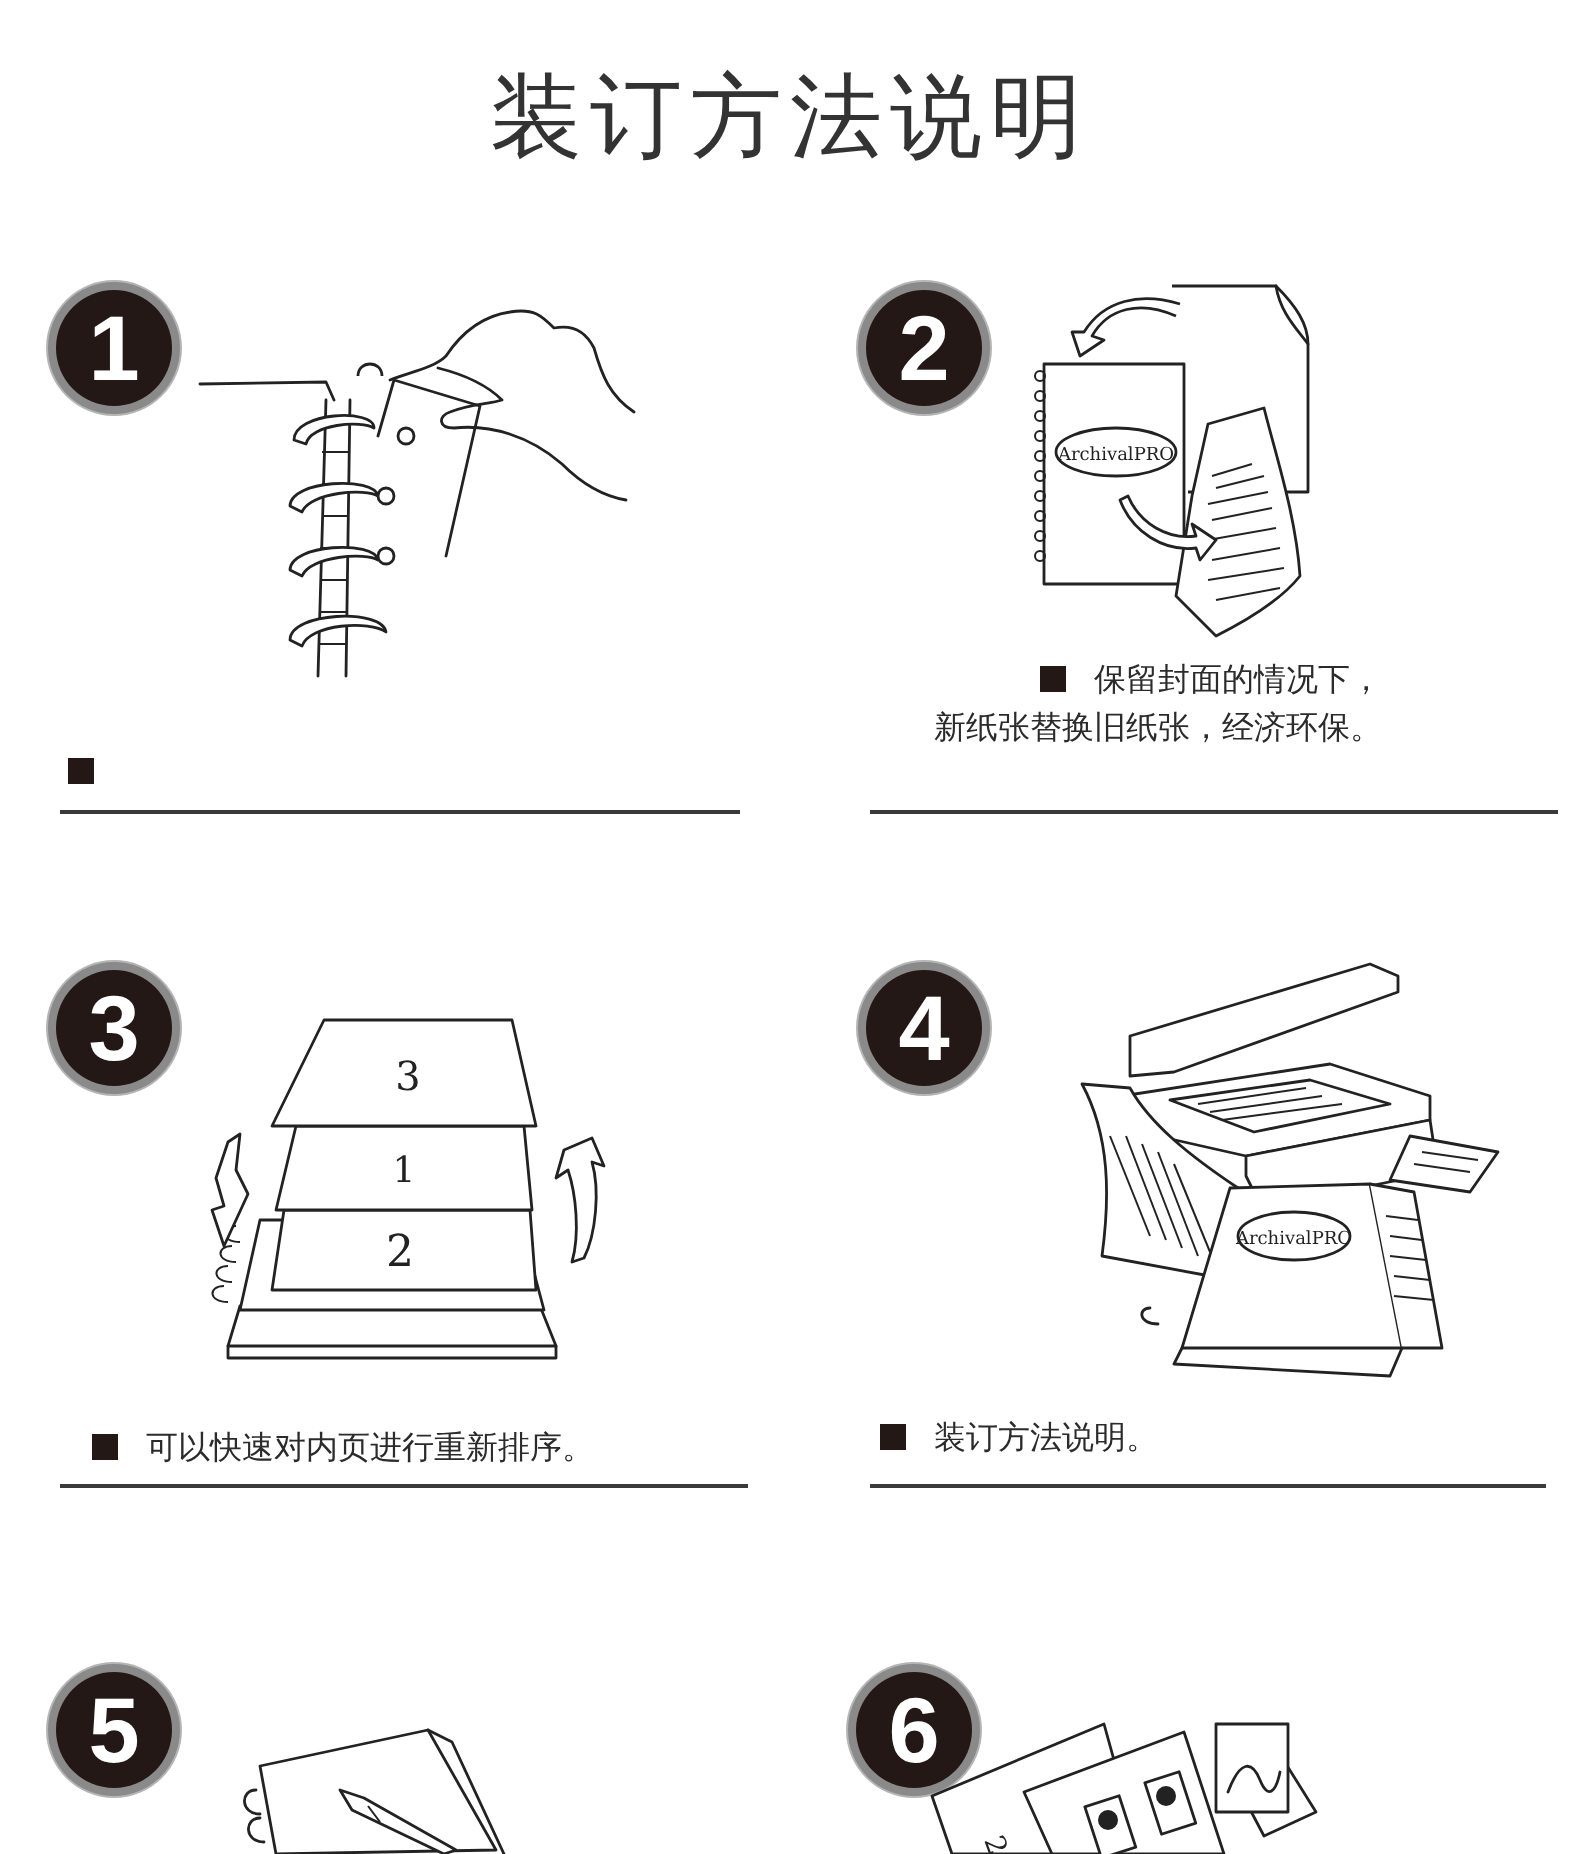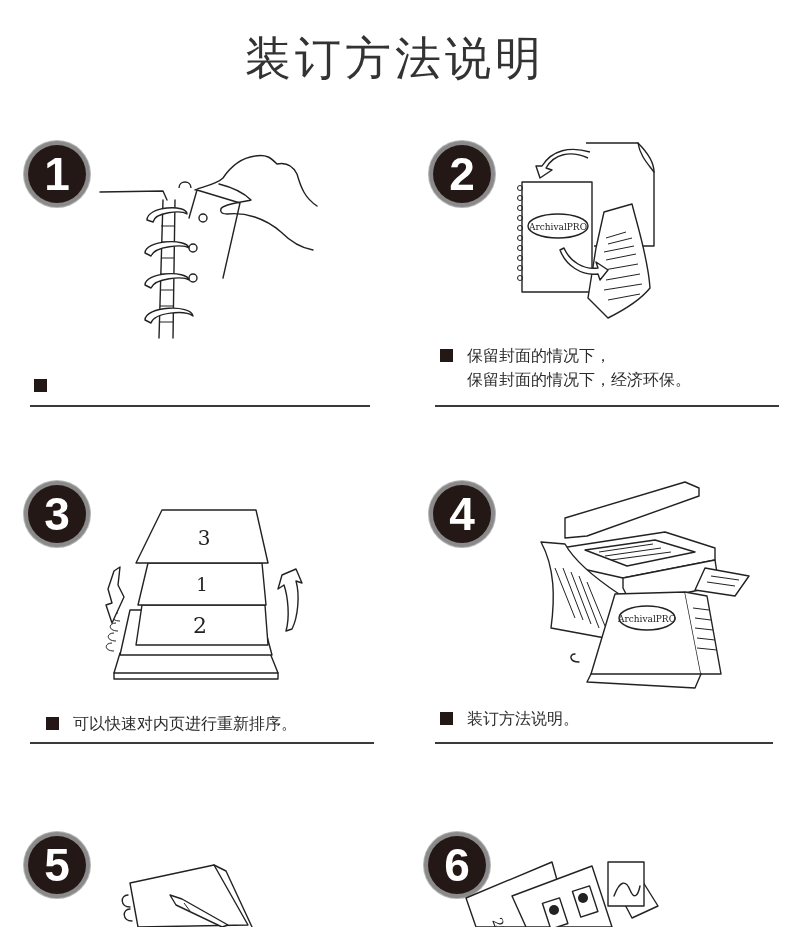--- a/index.html
+++ b/index.html
@@ -100,23 +100,23 @@
         <line x1="98" y1="122" x2="128" y2="116"></line>
       <line x1="96" y1="132" x2="130" y2="126"></line>
         <line x1="98" y1="142" x2="132" y2="136"></line>
       <line x1="96" y1="152" x2="134" y2="146"></line>
         <line x1="100" y1="162" x2="132" y2="156"></line>
     </g>
 
     <path class="w" d="M56 110 C62 124,76 132,90 130 L88 124 L100 132 L92 142 L90 136 C74 138,58 128,52 112 Z"></path>
   </svg>
 </div>
-<div class="caption" style="left:440px;top:344px;">
+<div class="caption" style="left:440px;top:328px;text-align:right;">
   <div><span class="bullet"></span><span>保留封面的情况下，</span></div>
-  <div class="cap-line2">保留封面的情况下，经济环保。</div>
+  <div class="cap-line2">新纸张替换旧纸张，经济环保。</div>
 </div>
 <div class="rule" style="left:435px;top:405px;width:344px;"></div>
 
 <div class="badge" style="left:28px;top:485px;">3</div>
 <div class="illus" style="left:100px;top:505px;">
   <svg width="230" height="180">
 
     <path class="w" d="M20 148 L170 148 L178 168 L14 168 Z"></path>
     <path class="s" d="M14 168 L14 174 L178 174 L178 168"></path>
     <path class="w" d="M30 105 L160 105 L172 150 L20 150 Z"></path>

